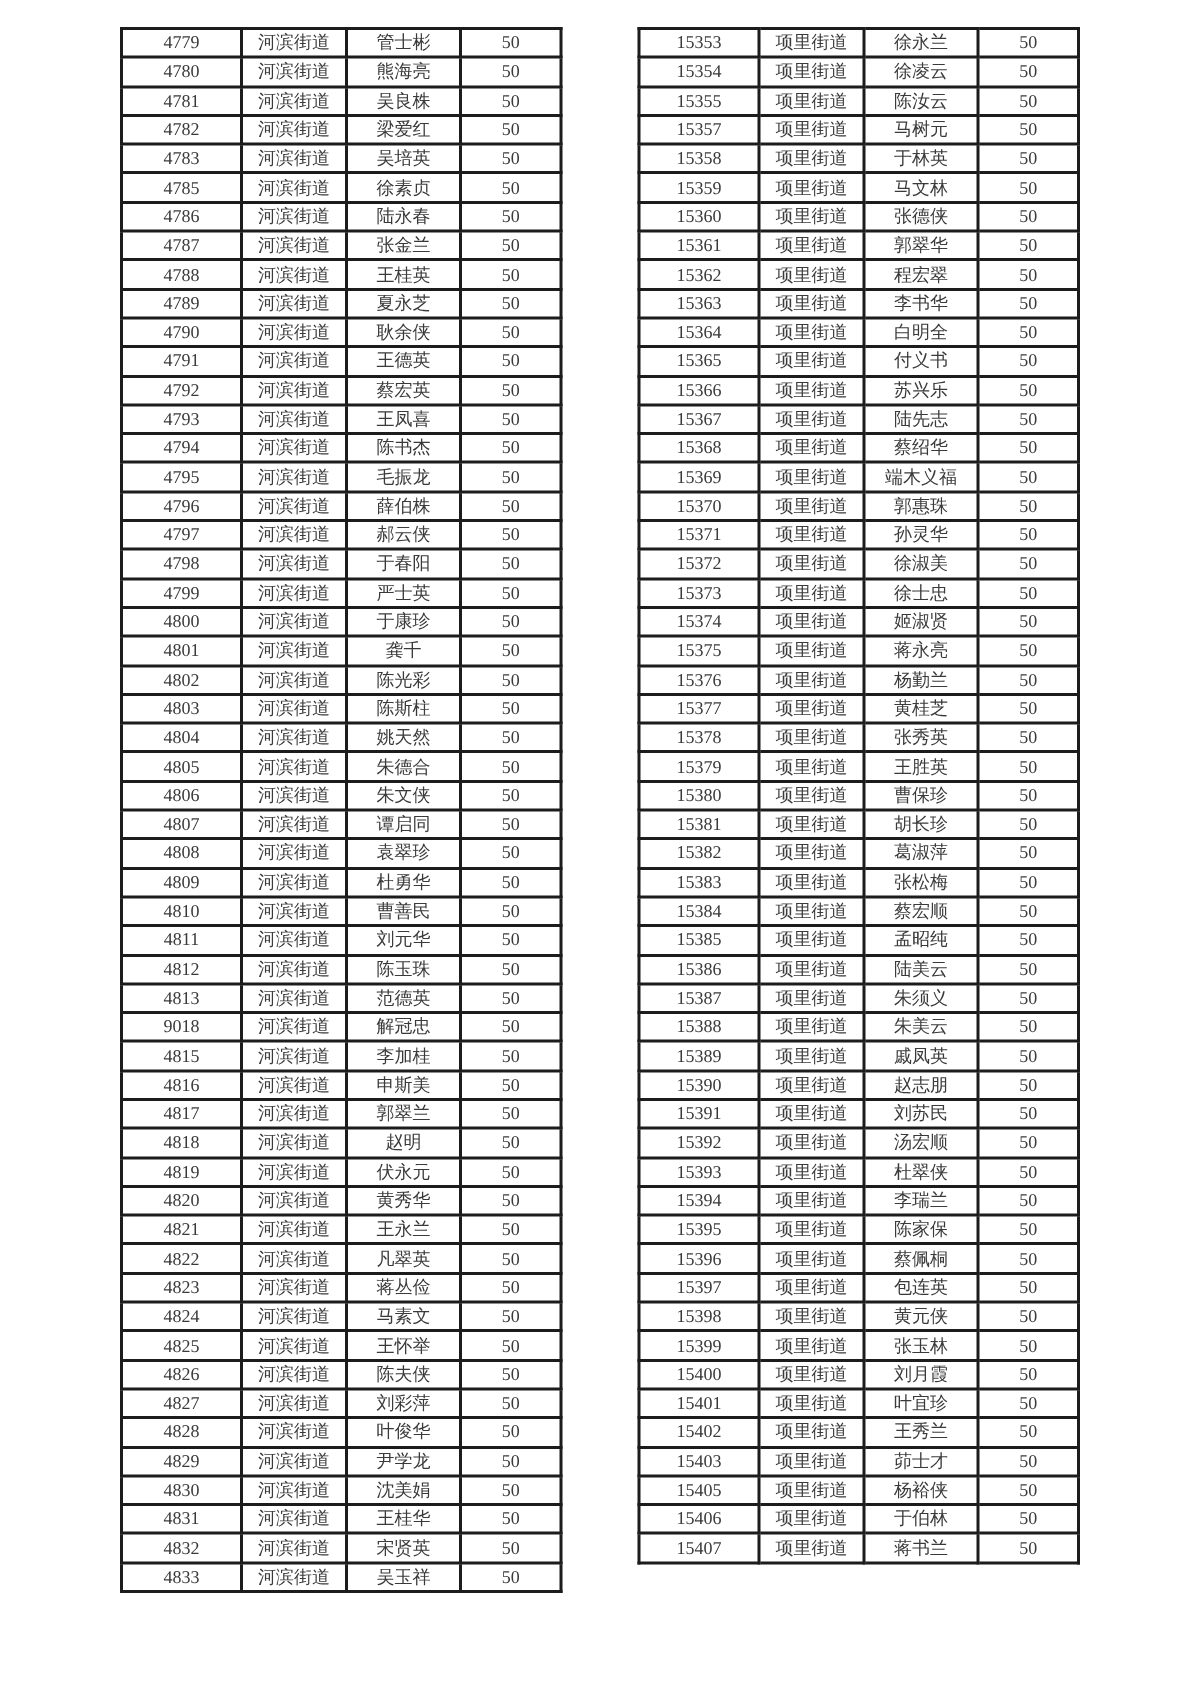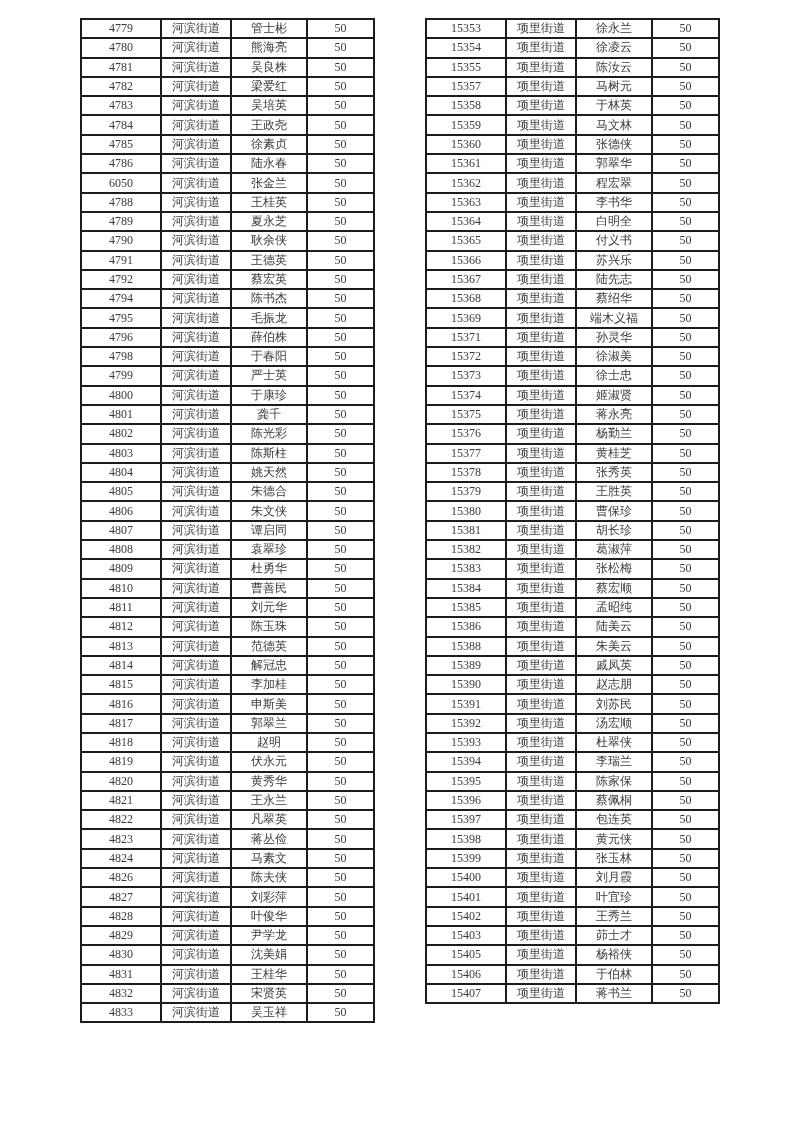--- a/index.html
+++ b/index.html
@@ -76,39 +76,33 @@
           <td>梁爱红</td>
           <td>50</td>
         </tr>
         <tr>
           <td>4783</td>
           <td>河滨街道</td>
           <td>吴培英</td>
           <td>50</td>
         </tr>
         <tr>
-          <td>4784</td>
-          <td>河滨街道</td>
-          <td>王政尧</td>
-          <td>50</td>
-        </tr>
-        <tr>
           <td>4785</td>
           <td>河滨街道</td>
           <td>徐素贞</td>
           <td>50</td>
         </tr>
         <tr>
           <td>4786</td>
           <td>河滨街道</td>
           <td>陆永春</td>
           <td>50</td>
         </tr>
         <tr>
-          <td>6050</td>
+          <td>4787</td>
           <td>河滨街道</td>
           <td>张金兰</td>
           <td>50</td>
         </tr>
         <tr>
           <td>4788</td>
           <td>河滨街道</td>
           <td>王桂英</td>
           <td>50</td>
         </tr>
@@ -130,38 +124,50 @@
           <td>王德英</td>
           <td>50</td>
         </tr>
         <tr>
           <td>4792</td>
           <td>河滨街道</td>
           <td>蔡宏英</td>
           <td>50</td>
         </tr>
         <tr>
+          <td>4793</td>
+          <td>河滨街道</td>
+          <td>王凤喜</td>
+          <td>50</td>
+        </tr>
+        <tr>
           <td>4794</td>
           <td>河滨街道</td>
           <td>陈书杰</td>
           <td>50</td>
         </tr>
         <tr>
           <td>4795</td>
           <td>河滨街道</td>
           <td>毛振龙</td>
           <td>50</td>
         </tr>
         <tr>
           <td>4796</td>
           <td>河滨街道</td>
           <td>薛伯株</td>
           <td>50</td>
         </tr>
         <tr>
+          <td>4797</td>
+          <td>河滨街道</td>
+          <td>郝云侠</td>
+          <td>50</td>
+        </tr>
+        <tr>
           <td>4798</td>
           <td>河滨街道</td>
           <td>于春阳</td>
           <td>50</td>
         </tr>
         <tr>
           <td>4799</td>
           <td>河滨街道</td>
           <td>严士英</td>
           <td>50</td>
@@ -244,21 +250,21 @@
           <td>陈玉珠</td>
           <td>50</td>
         </tr>
         <tr>
           <td>4813</td>
           <td>河滨街道</td>
           <td>范德英</td>
           <td>50</td>
         </tr>
         <tr>
-          <td>4814</td>
+          <td>9018</td>
           <td>河滨街道</td>
           <td>解冠忠</td>
           <td>50</td>
         </tr>
         <tr>
           <td>4815</td>
           <td>河滨街道</td>
           <td>李加桂</td>
           <td>50</td>
         </tr>
@@ -307,20 +313,26 @@
         <tr>
           <td>4823</td>
           <td>河滨街道</td>
           <td>蒋丛俭</td>
           <td>50</td>
         </tr>
         <tr>
           <td>4824</td>
           <td>河滨街道</td>
           <td>马素文</td>
+          <td>50</td>
+        </tr>
+        <tr>
+          <td>4825</td>
+          <td>河滨街道</td>
+          <td>王怀举</td>
           <td>50</td>
         </tr>
         <tr>
           <td>4826</td>
           <td>河滨街道</td>
           <td>陈夫侠</td>
           <td>50</td>
         </tr>
         <tr>
           <td>4827</td>
@@ -465,20 +477,26 @@
           <td>蔡绍华</td>
           <td>50</td>
         </tr>
         <tr>
           <td>15369</td>
           <td>项里街道</td>
           <td>端木义福</td>
           <td>50</td>
         </tr>
         <tr>
+          <td>15370</td>
+          <td>项里街道</td>
+          <td>郭惠珠</td>
+          <td>50</td>
+        </tr>
+        <tr>
           <td>15371</td>
           <td>项里街道</td>
           <td>孙灵华</td>
           <td>50</td>
         </tr>
         <tr>
           <td>15372</td>
           <td>项里街道</td>
           <td>徐淑美</td>
           <td>50</td>
@@ -558,20 +576,26 @@
         <tr>
           <td>15385</td>
           <td>项里街道</td>
           <td>孟昭纯</td>
           <td>50</td>
         </tr>
         <tr>
           <td>15386</td>
           <td>项里街道</td>
           <td>陆美云</td>
+          <td>50</td>
+        </tr>
+        <tr>
+          <td>15387</td>
+          <td>项里街道</td>
+          <td>朱须义</td>
           <td>50</td>
         </tr>
         <tr>
           <td>15388</td>
           <td>项里街道</td>
           <td>朱美云</td>
           <td>50</td>
         </tr>
         <tr>
           <td>15389</td>

